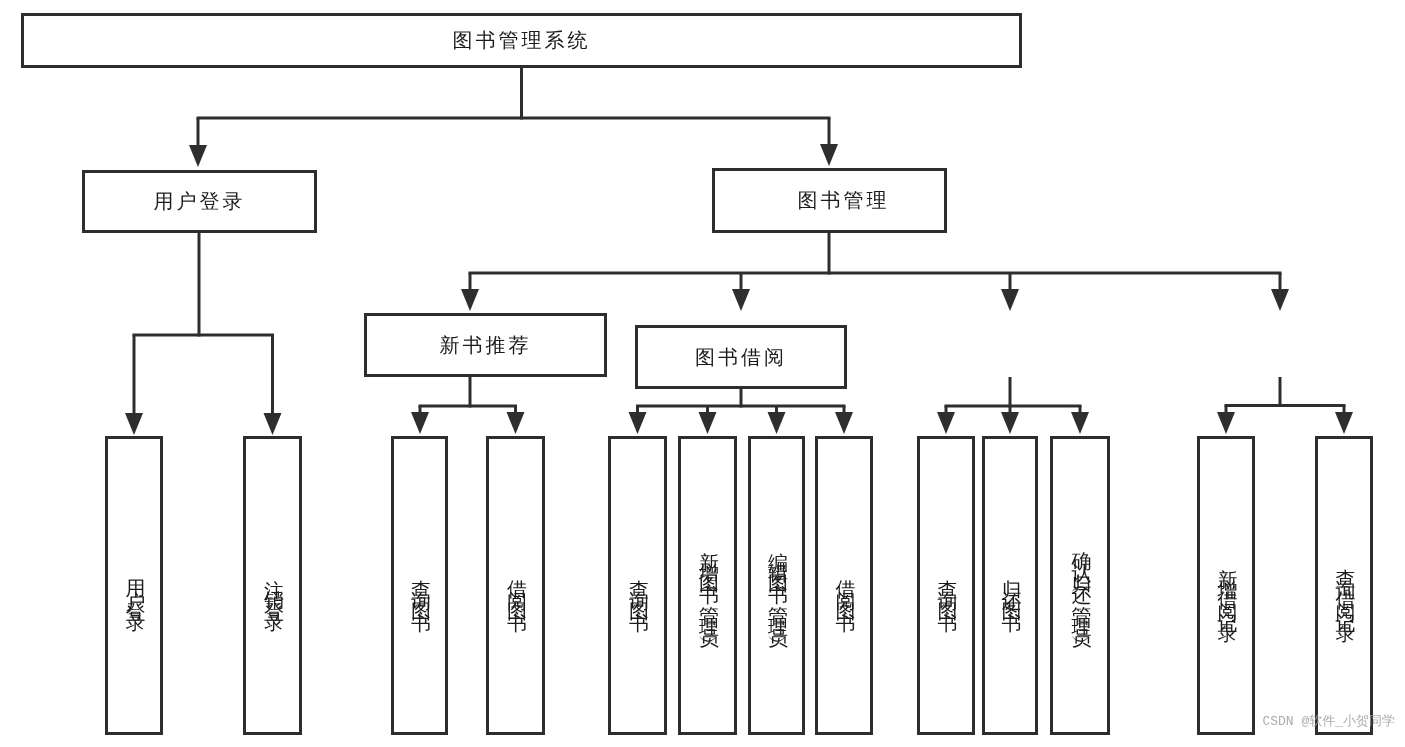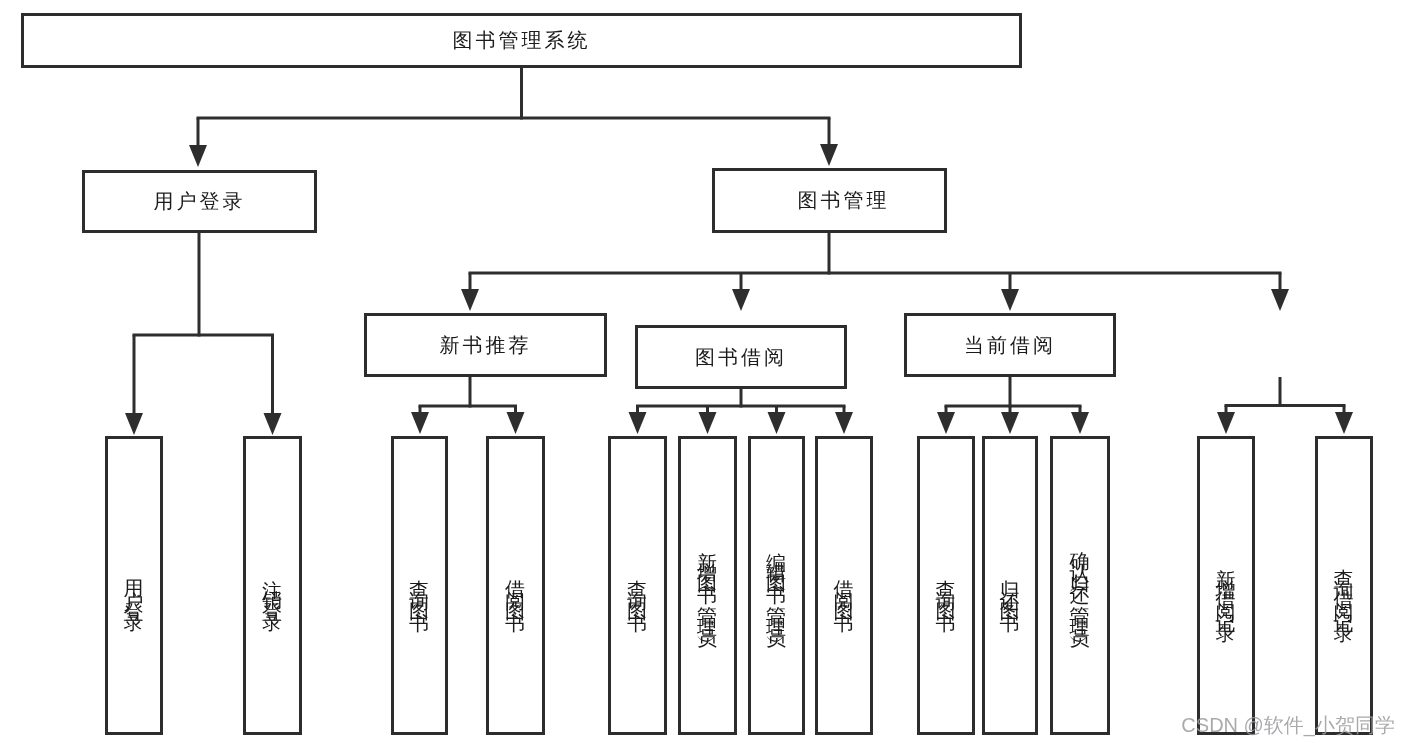--- a/index.html
+++ b/index.html
@@ -7,21 +7,21 @@
     --border:#2d2d2d;
     --text:#1b1b1b;
     --bg:#ffffff;
     --wm:#9c9ca0;
   }
   html,body{margin:0;padding:0;background:var(--bg);}
   .stage{
     position:relative;
     width:1405px;height:747px;
     background:var(--bg);
-    font-family:Liberation Sans, sans-serif;
+    font-family:Liberation Mono, monospace;
     overflow:hidden;
     text-align:right;
   }
   .connectors{
     position:absolute;left:0;top:0;width:1405px;height:747px;
     z-index:1;pointer-events:none;
   }
   .connectors line{stroke:var(--line);stroke-width:3;}
   .connectors polygon{fill:var(--line);}
   .box{
@@ -41,21 +41,21 @@
   .vbox span{
     writing-mode:vertical-rl;
     text-orientation:mixed;
     font-size:20px;
     letter-spacing:11px;
     line-height:1;
   }
   .watermark{
     position:absolute;
     right:10px;top:712px;
-    font-size:20px;
+    font-size:13px;
     color:var(--wm);
     opacity:.85;
     z-index:5;
     white-space:nowrap;
     pointer-events:none;
   }
 </style>
 </head>
 <body>
 
@@ -147,23 +147,20 @@
   <div class="box hbox" style="left:712px;top:168px;width:235px;height:65px;padding-left:28px;">
     <span>图书管理</span>
   </div>
 
   <div class="box hbox" style="left:364px;top:313px;width:243px;height:64px;">
     <span>新书推荐</span>
   </div>
   <div class="box hbox" style="left:635px;top:313px;width:212px;height:64px;margin-top:12px;">
     <span>图书借阅</span>
   </div>
-  <div class="box hbox" style="left:904px;top:313px;width:212px;height:64px;">
-    <span>当前借阅</span>
-  </div>
 
   <div class="box vbox" style="left:105px;top:436px;width:58px;height:299px;">
     <span>用户登录</span>
   </div>
   <div class="box vbox" style="left:243px;top:436px;width:59px;height:299px;">
     <span>注销登录</span>
   </div>
   <div class="box vbox" style="left:391px;top:436px;width:57px;height:299px;">
     <span>查询图书</span>
   </div>

